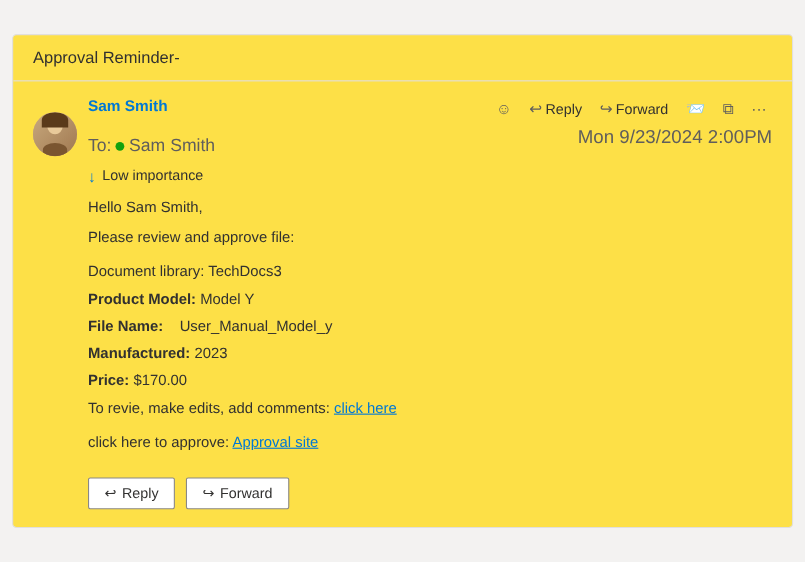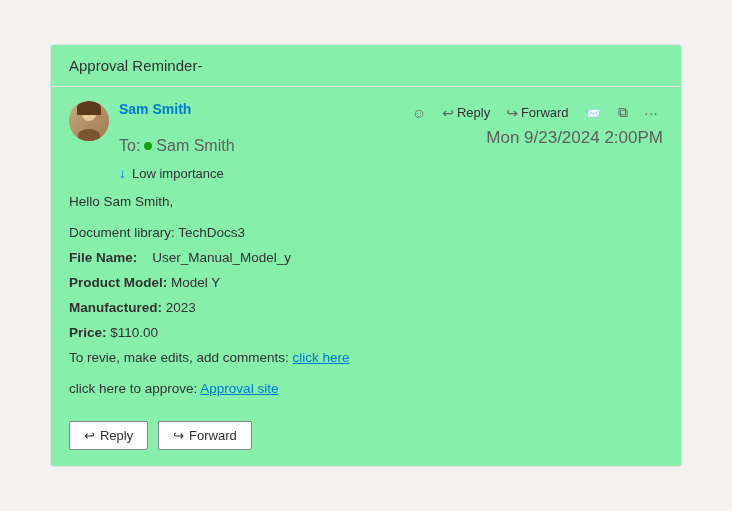--- a/index.html
+++ b/index.html
@@ -6,22 +6,22 @@
     body {
       font-family: 'Segoe UI', Arial, sans-serif;
       background: #f3f2f1;
       display: flex;
       justify-content: center;
       align-items: center;
       width: 732px;
       height: 511px;
     }
     .email-container {
-      width: 632px;
-      background: #86efac;
+      width: 710px;
+      background: #fde047;
       border: 1px solid #e1dfdd;
       border-radius: 4px;
       overflow: hidden;
     }
     .subject-bar {
       padding: 12px 18px;
       border-bottom: 1px solid #e1dfdd;
       font-size: 15px;
       color: #323130;
       font-weight: 400;
@@ -30,21 +30,21 @@
       padding: 14px 18px 16px 18px;
     }
     .email-header {
       display: flex;
       align-items: flex-start;
       justify-content: space-between;
       margin-bottom: 10px;
     }
     .sender-section {
       display: flex;
-      align-items: flex-start;
+      align-items: flex-end;
       gap: 10px;
     }
     .avatar {
       width: 40px;
       height: 40px;
       border-radius: 50%;
       background: #c8a97e;
       overflow: hidden;
       flex-shrink: 0;
       display: flex;
@@ -153,20 +153,21 @@
       font-size: 13px;
       color: #323130;
       margin-bottom: 10px;
       margin-left: 50px;
     }
     .down-arrow {
       color: #0078d4;
       font-size: 14px;
     }
     .email-content {
+      margin-left: 50px;
       font-size: 13.5px;
       color: #323130;
       line-height: 1.7;
     }
     .email-content p {
       margin-bottom: 4px;
     }
     .doc-details {
       margin: 8px 0;
     }
@@ -259,40 +260,41 @@
       </div>
     </div>
 
     <div class="importance-row">
       <span class="down-arrow">↓</span>
       <span>Low importance</span>
     </div>
 
     <div class="email-content">
       <p>Hello Sam Smith,</p>
+      <p>Please review and approve file:</p>
       <div class="doc-details">
         <p>
           <span>Document library:</span>
           <span>TechDocs3</span>
         </p>
         <p>
+          <strong>Product Model:</strong>
+          <span>Model Y</span>
+        </p>
+        <p>
           <span><strong>File Name:</strong></span>
           &nbsp;&nbsp;&nbsp;<span>User_Manual_Model_y</span>
         </p>
         <p>
-          <strong>Product Model:</strong>
-          <span>Model Y</span>
-        </p>
-        <p>
           <strong>Manufactured:</strong>
           <span>2023</span>
         </p>
         <p>
           <strong>Price:</strong>
-          <span>$110.00</span>
+          <span>$170.00</span>
         </p>
         <p>
           <span>To revie, make edits, add comments:</span>
           <a class="link">click here</a>
         </p>
       </div>
       <p>
         <span>click here to approve:</span>
         <a class="link">Approval site</a>
       </p>

